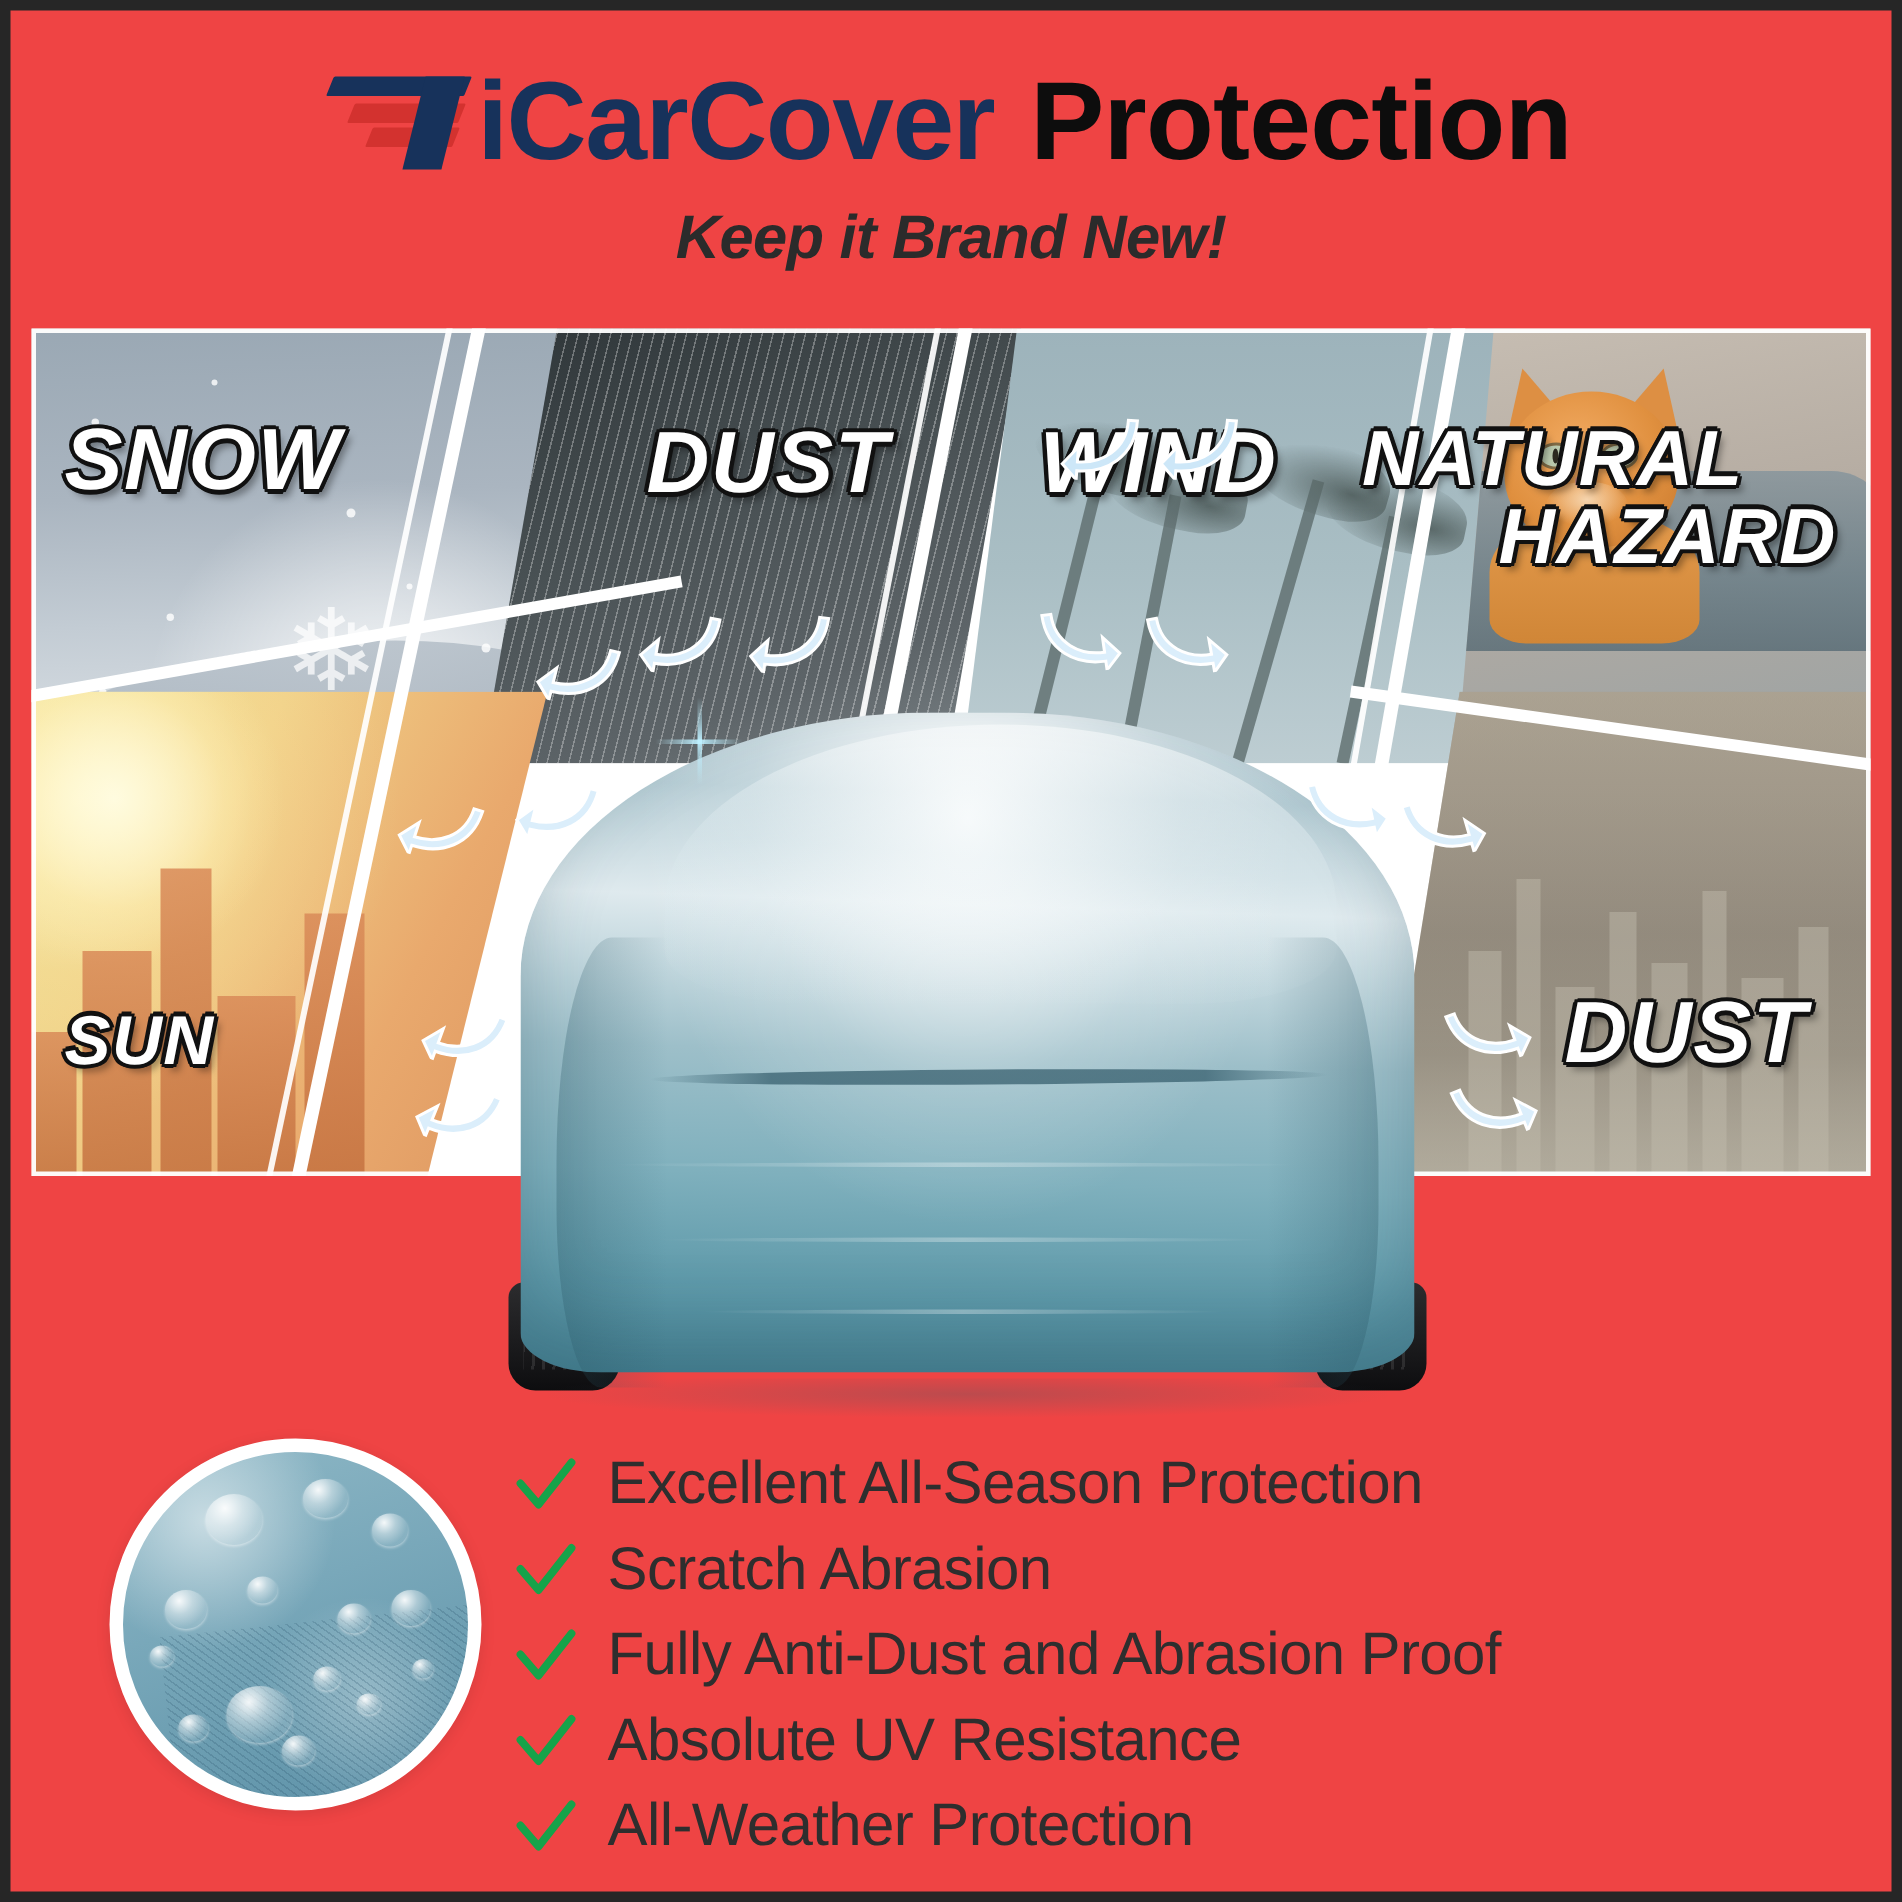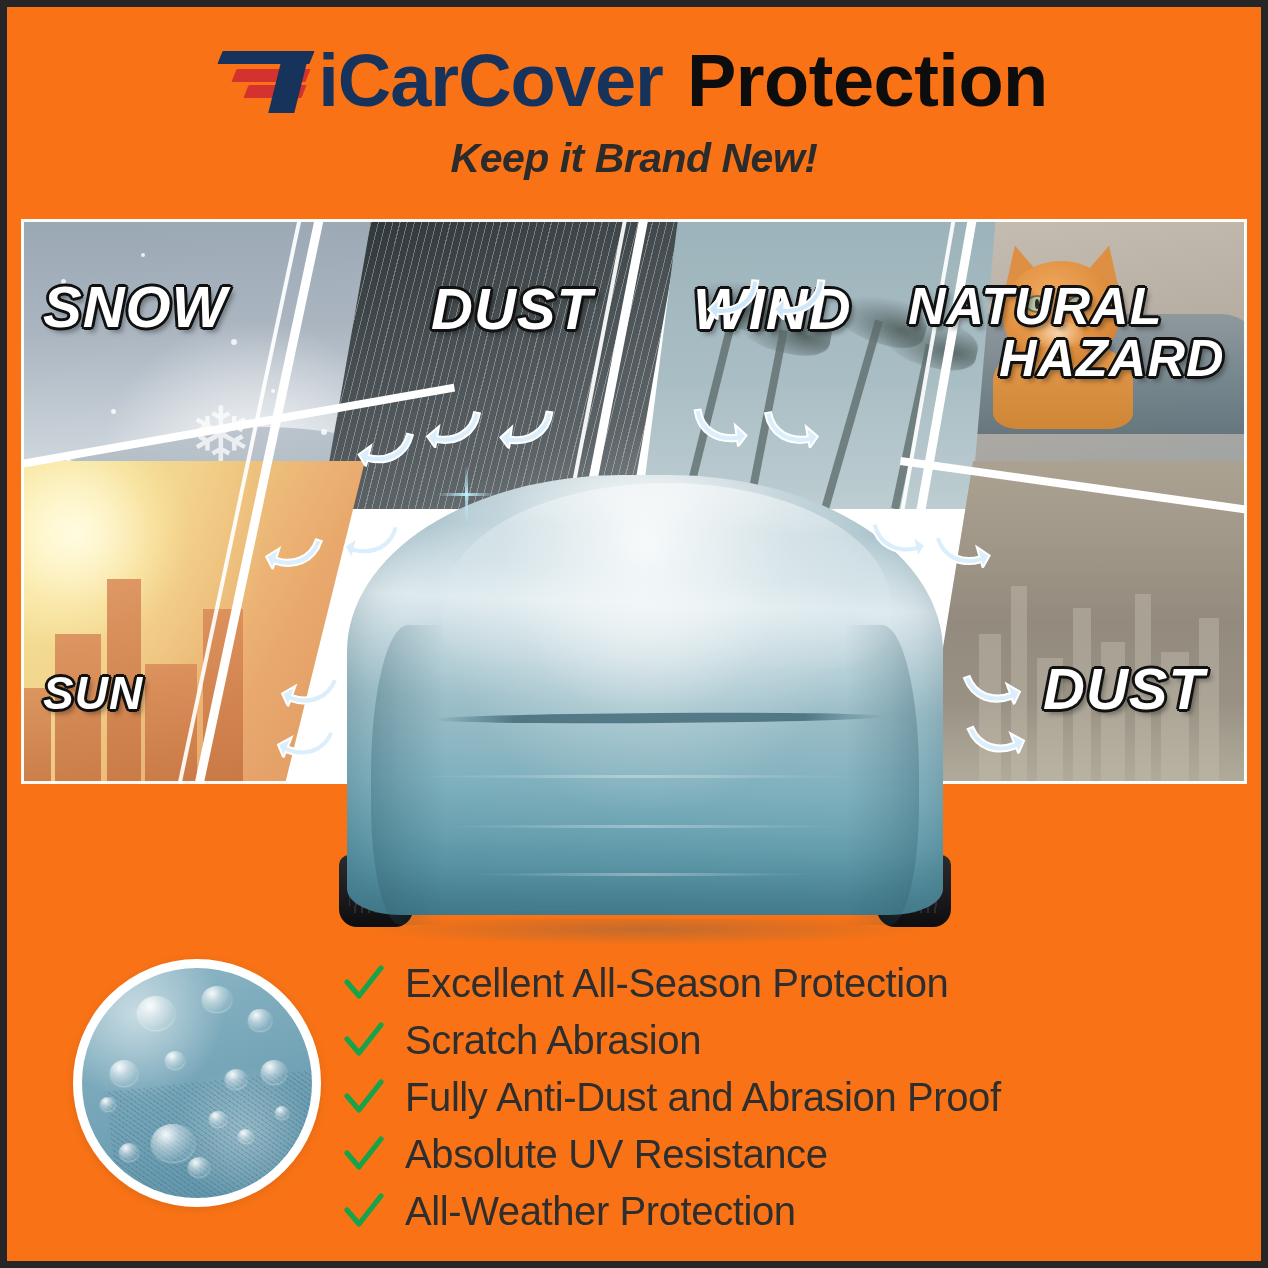--- a/index.html
+++ b/index.html
@@ -8,21 +8,21 @@
     background: #ffffff;
   }
   body {
     font-family: "Liberation Sans", sans-serif;
   }
 
   #poster {
     position: relative;
     width: 1268px;
     height: 1268px;
-    background: #f97316;
+    background: #ef4444;
     border: 7px solid #262626;
     box-sizing: border-box;
     overflow: hidden;
   }
 
   
   .header {
     position: absolute;
     top: 26px;
     left: 0;
@@ -429,21 +429,21 @@
 
   
   .features {
     position: absolute;
     left: 336px;
     top: 948px;
     width: 860px;
   }
   .feature-row {
     display: flex;
-    align-items: center;
+    align-items: flex-end;
     gap: 20px;
     height: 57px;
   }
   .check {
     flex: 0 0 auto;
     width: 42px;
     height: 42px;
   }
   .feature-text {
     font-size: 40px;

